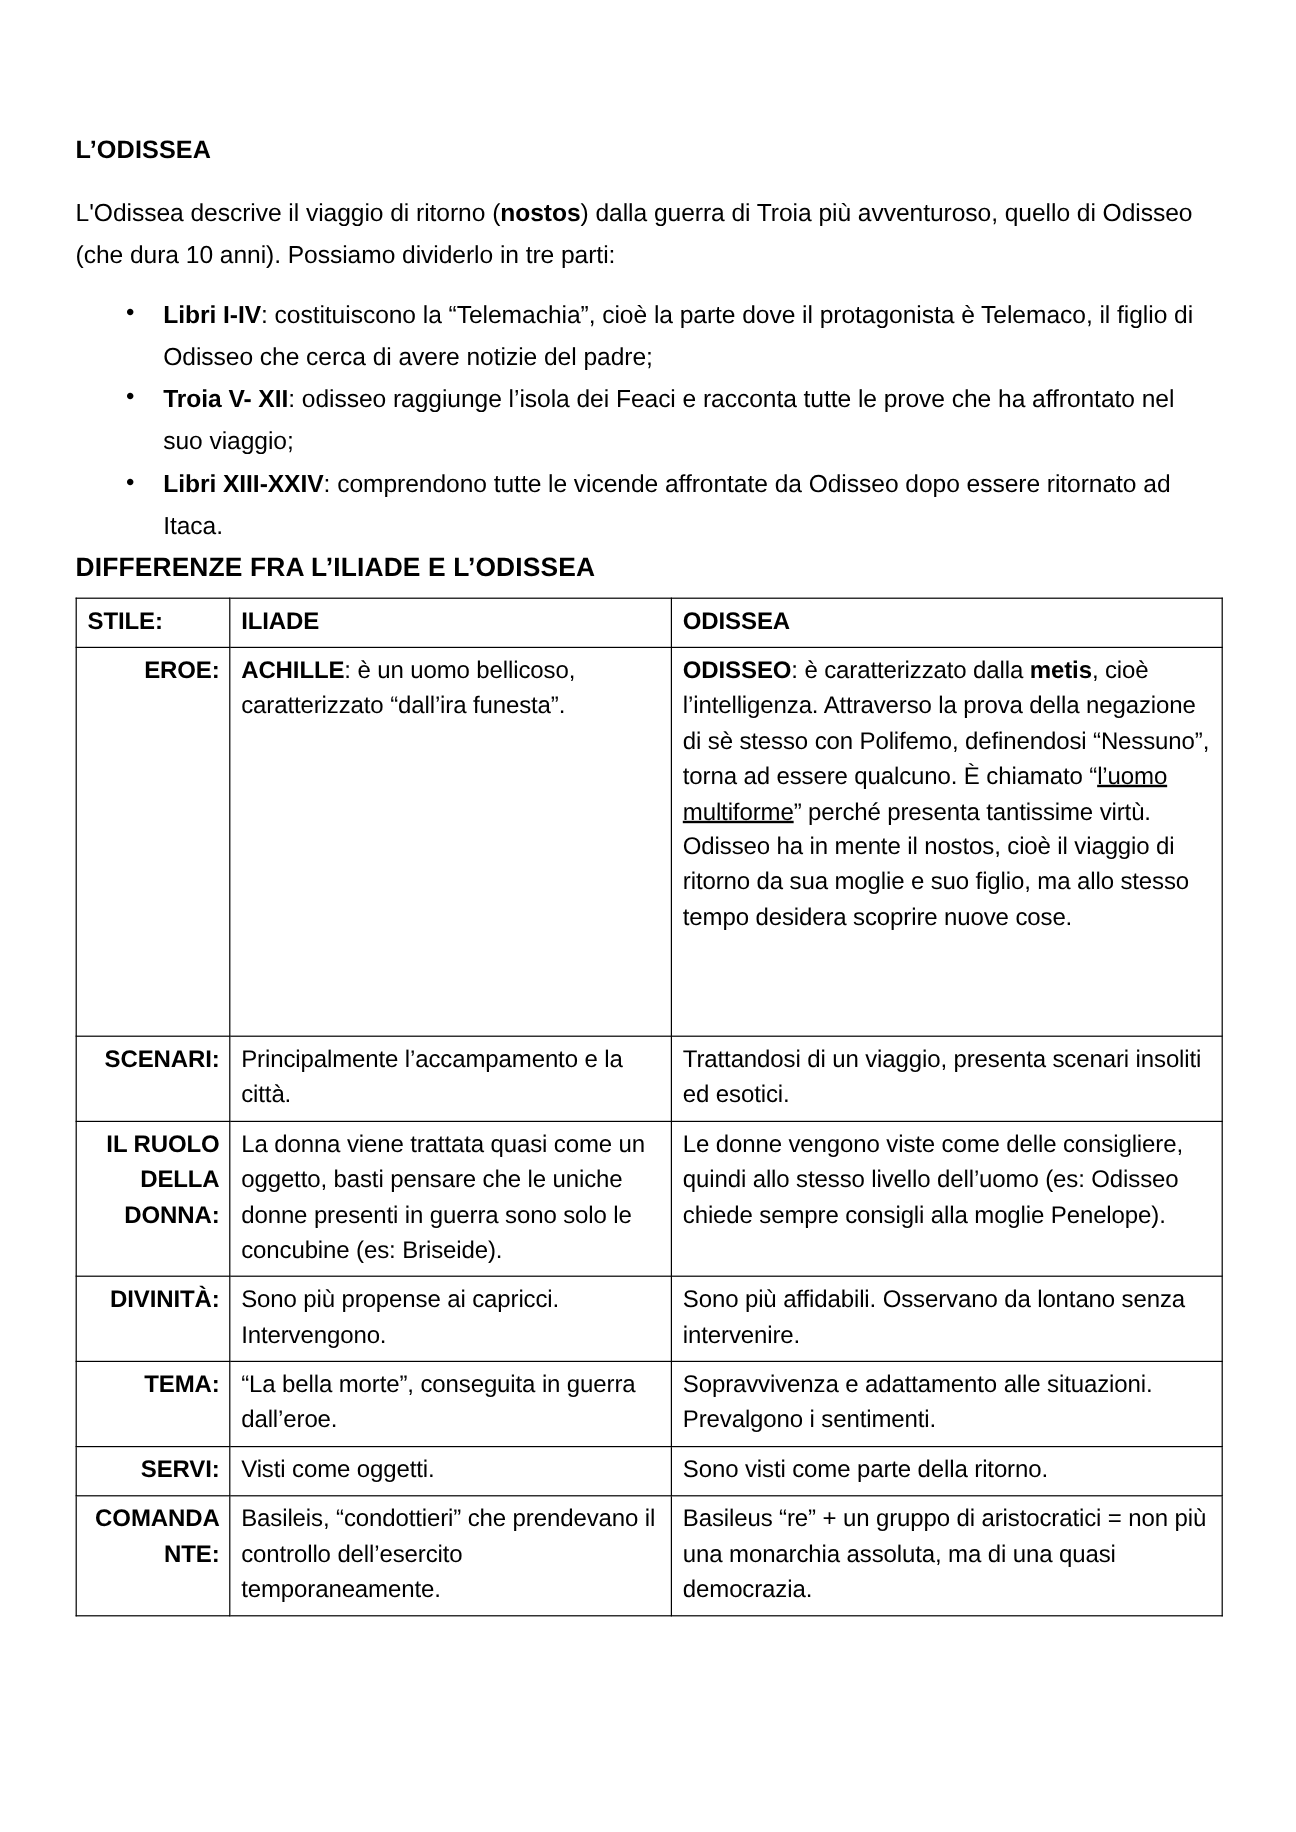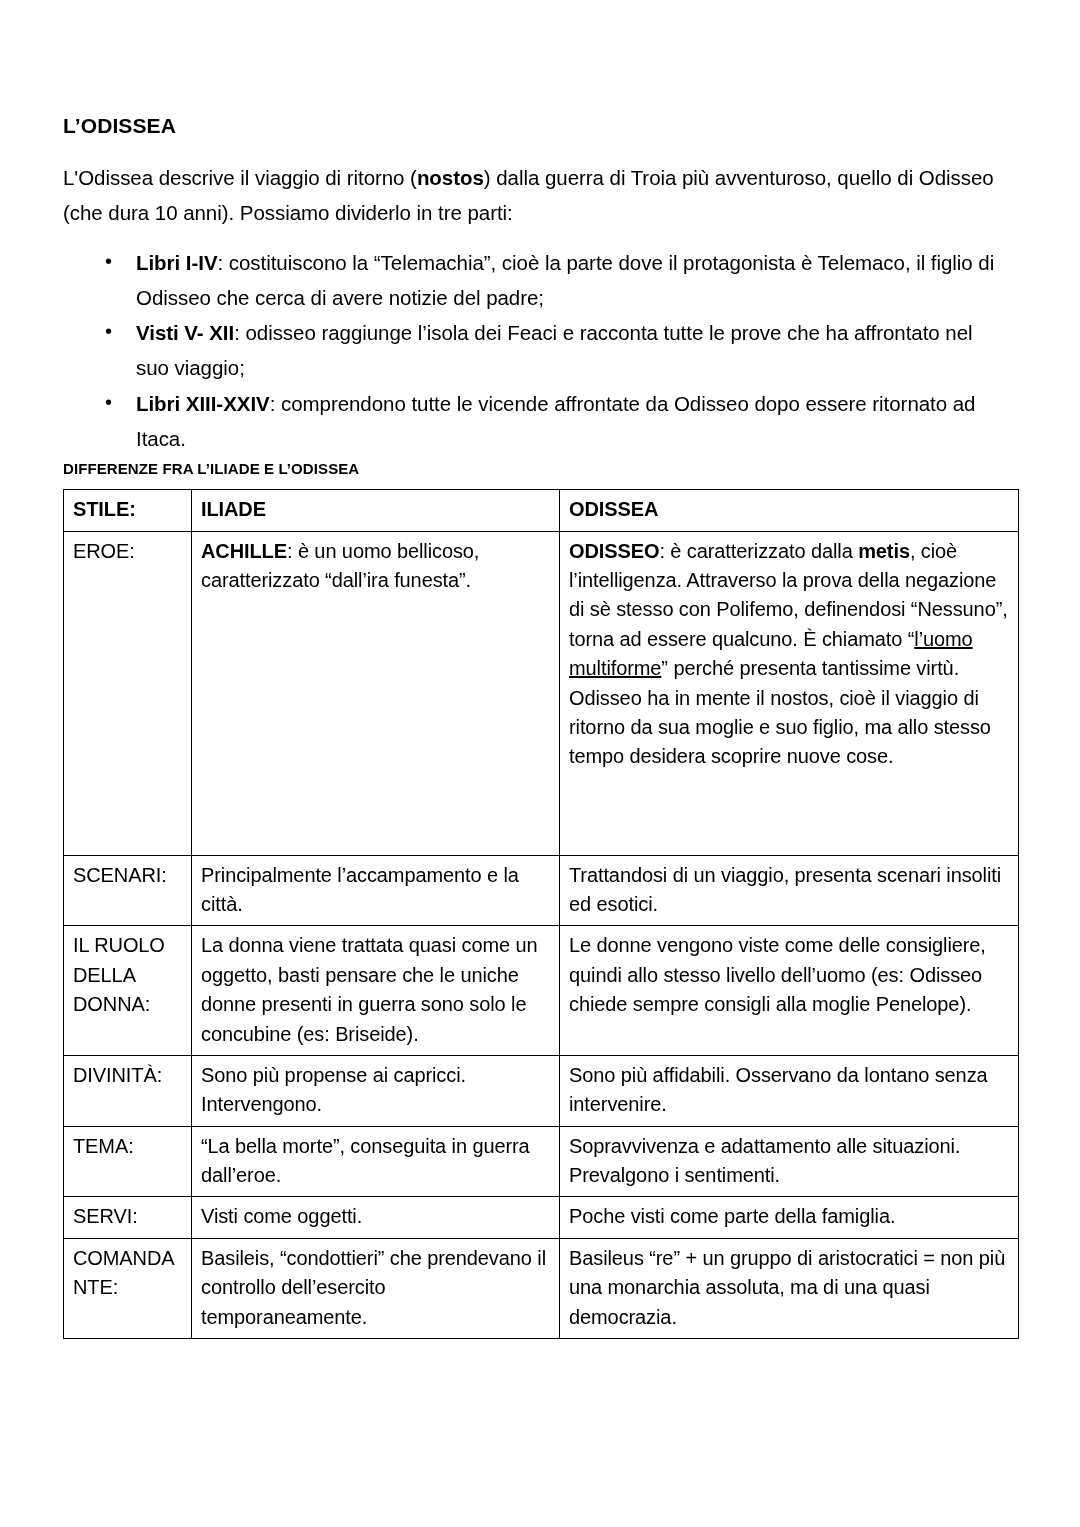--- a/index.html
+++ b/index.html
@@ -52,21 +52,21 @@
   }
   ul.parts > li::before {
     content: "\2022";
     position: absolute;
     left: 0;
     top: -1px;
     font-size: 20px;
     line-height: 1.72;
   }
   h2.section-title {
-    font-size: 15px;
+    font-size: 22px;
     font-weight: bold;
     margin: 0 0 11px 0;
     letter-spacing: 0.1px;
     line-height: 1.2;
   }
   table.compare {
     border-collapse: collapse;
     width: 955px;
     table-layout: fixed;
     margin: 0;
@@ -78,42 +78,43 @@
     line-height: 1.47;
     padding: 5px 8px 6px 9px;
     letter-spacing: -0.1px;
     word-wrap: break-word;
     overflow-wrap: break-word;
   }
   col.c-label { width: 128px; }
   col.c-iliade { width: 368px; }
   col.c-odissea { width: 459px; }
   td.label {
-    font-weight: normal;
+    font-weight: bold;
+    text-align: right;
   }
   td.head {
     font-weight: bold;
   }
   .b { font-weight: bold; }
   .u { text-decoration: underline; }
   .eroe-il { height: 312px; }
   .nowrapword { word-break: break-all; }
 </style>
 </head>
 <body>
 
 <div class="page">
 
   <h1 class="doc-title">L’ODISSEA</h1>
 
   <p class="intro"><span>L'Odissea descrive il viaggio di ritorno (</span><span class="b">nostos</span><span>) dalla guerra di Troia più avventuroso, quello di Odisseo (che dura 10 anni). Possiamo dividerlo in tre parti:</span></p>
 
   <ul class="parts">
     <li><span class="b">Libri I-IV</span><span>: costituiscono la “Telemachia”, cioè la parte dove il protagonista è Telemaco, il figlio di Odisseo che cerca di avere notizie del padre;</span></li>
-    <li><span class="b">Visti V- XII</span><span>: odisseo raggiunge l’isola dei Feaci e racconta tutte le prove che ha affrontato nel suo viaggio;</span></li>
+    <li><span class="b">Troia V- XII</span><span>: odisseo raggiunge l’isola dei Feaci e racconta tutte le prove che ha affrontato nel suo viaggio;</span></li>
     <li><span class="b">Libri XIII-XXIV</span><span>: comprendono tutte le vicende affrontate da Odisseo dopo essere ritornato ad Itaca.</span></li>
   </ul>
 
   <h2 class="section-title">DIFFERENZE FRA L’ILIADE E L’ODISSEA</h2>
 
   <table class="compare">
     <colgroup>
       <col class="c-label">
       <col class="c-iliade">
       <col class="c-odissea">
@@ -152,21 +153,21 @@
 
       <tr>
         <td class="label">TEMA:</td>
         <td>“La bella morte”, conseguita in guerra dall’eroe.</td>
         <td>Sopravvivenza e adattamento alle situazioni. Prevalgono i sentimenti.</td>
       </tr>
 
       <tr>
         <td class="label">SERVI:</td>
         <td>Visti come oggetti.</td>
-        <td>Poche visti come parte della famiglia.</td>
+        <td>Sono visti come parte della ritorno.</td>
       </tr>
 
       <tr>
         <td class="label nowrapword">COMANDANTE:</td>
         <td>Basileis, “condottieri” che prendevano il controllo dell’esercito temporaneamente.</td>
         <td>Basileus “re” + un gruppo di aristocratici = non più una monarchia assoluta, ma di una quasi democrazia.</td>
       </tr>
     </tbody>
   </table>
 

